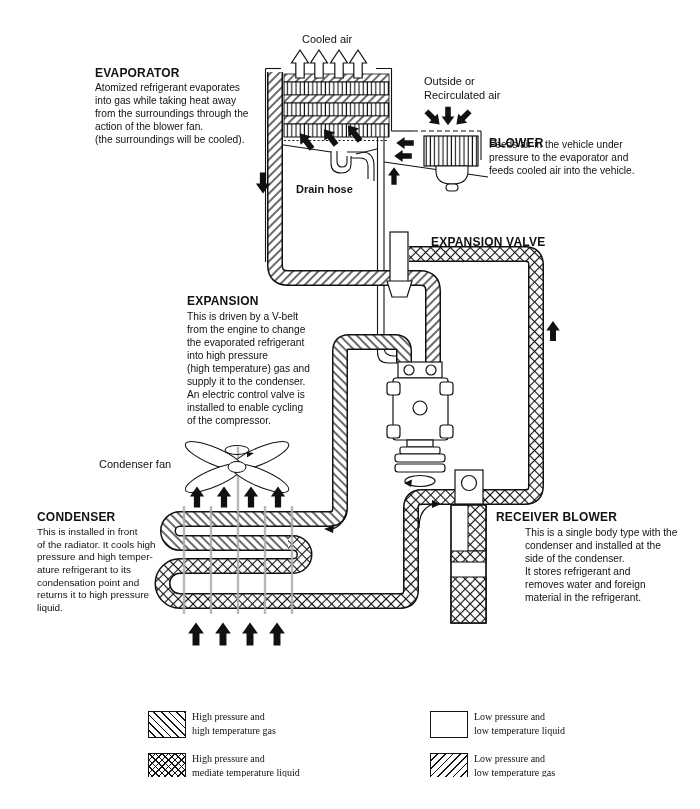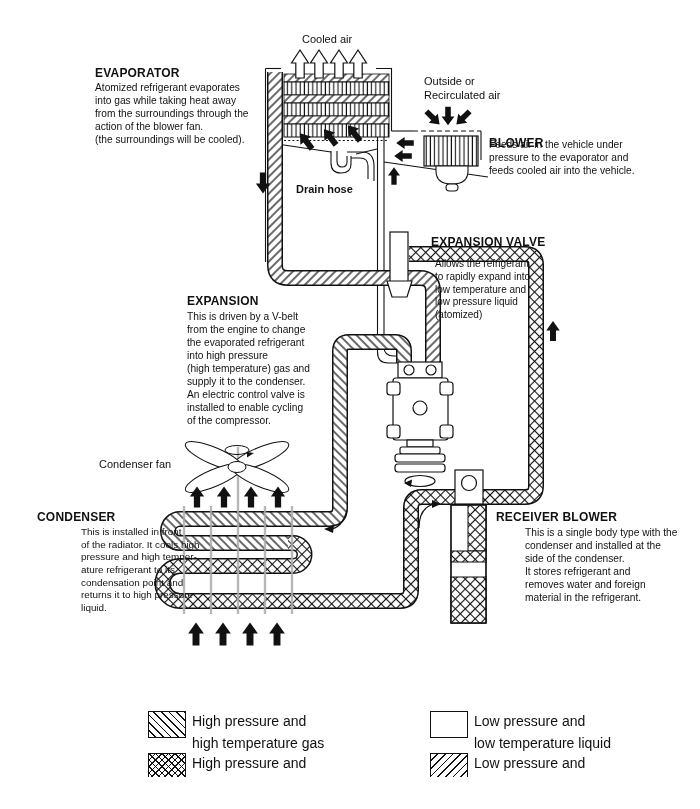--- a/index.html
+++ b/index.html
@@ -8,21 +8,21 @@
   .canvas svg{position:absolute;left:0;top:0;}
   .lbl{position:absolute;white-space:pre-line;color:#111;}
   .title{font-size:12px;font-weight:bold;letter-spacing:.2px;}
   .body{font-size:10.2px;line-height:1.28;}
   .small{font-size:11px;}
   .sw{position:absolute;width:36px;height:25px;border:1px solid #111;background-color:#fff;}
   .sw.hb{background-image:repeating-linear-gradient(45deg,rgba(0,0,0,0) 0,rgba(0,0,0,0) 4.2px,#111 4.2px,#111 5.4px);}
   .sw.hf{background-image:repeating-linear-gradient(135deg,rgba(0,0,0,0) 0,rgba(0,0,0,0) 4.2px,#111 4.2px,#111 5.4px);}
   .sw.cx{background-image:repeating-linear-gradient(45deg,rgba(0,0,0,0) 0,rgba(0,0,0,0) 3.6px,#111 3.6px,#111 4.6px),
          repeating-linear-gradient(135deg,rgba(0,0,0,0) 0,rgba(0,0,0,0) 3.6px,#111 3.6px,#111 4.6px);}
-  .legend-text{position:absolute;font-size:14px;line-height:22px;white-space:pre-line;color:#111;}
+  .legend-text{position:absolute;font-size:10px;line-height:14px;white-space:pre-line;color:#111;font-family:Liberation Serif, serif;}
 </style>
 </head>
 <body>
 
 <div class="canvas">
 
 <svg width="700" height="809" viewBox="0 0 700 809">
   <defs>
     <pattern id="hf" width="6" height="6" patternUnits="userSpaceOnUse" patternTransform="rotate(45)">
       <rect width="6" height="6" fill="#fff"></rect>
@@ -205,41 +205,36 @@
 Recirculated air</div>
 
 <div class="lbl title" style="left:489px;top:136px;">BLOWER</div>
 <div class="lbl body" style="left:489px;top:138px;">Feeds air in the vehicle under
 pressure to the evaporator and
 feeds cooled air into the vehicle.</div>
 
 <div class="lbl small" style="left:296px;top:183px;font-weight:bold;">Drain hose</div>
 
 <div class="lbl title" style="left:431px;top:235px;font-size:12px;">EXPANSION VALVE</div>
-<div class="lbl body" style="left:435px;top:258px;font-size:10px;">Allows the refrigerant
-to rapidly expand into
-low temperature and
-low pressure liquid
-(atomized)</div>
 
 <div class="lbl title" style="left:187px;top:294px;">EXPANSION</div>
 <div class="lbl body" style="left:187px;top:310px;">This is driven by a V-belt
 from the engine to change
 the evaporated refrigerant
 into high pressure
 (high temperature) gas and
 supply it to the condenser.
 An electric control valve is
 installed to enable cycling
 of the compressor.</div>
 
 <div class="lbl small" style="left:99px;top:458px;">Condenser fan</div>
 
 <div class="lbl title" style="left:37px;top:510px;text-align:center;">CONDENSER</div>
-<div class="lbl body" style="left:37px;top:526px;font-size:9.9px;margin-left:44px;">This is installed in front
+<div class="lbl body" style="left:37px;top:526px;font-size:9.9px;">This is installed in front
 of the radiator. It cools high
 pressure and high temper-
 ature refrigerant to its
 condensation point and
 returns it to high pressure
 liquid.</div>
 
 <div class="lbl title" style="left:496px;top:510px;">RECEIVER BLOWER</div>
 <div class="lbl body" style="left:496px;top:526px;margin-left:29px;">This is a single body type with the
 condenser and installed at the

